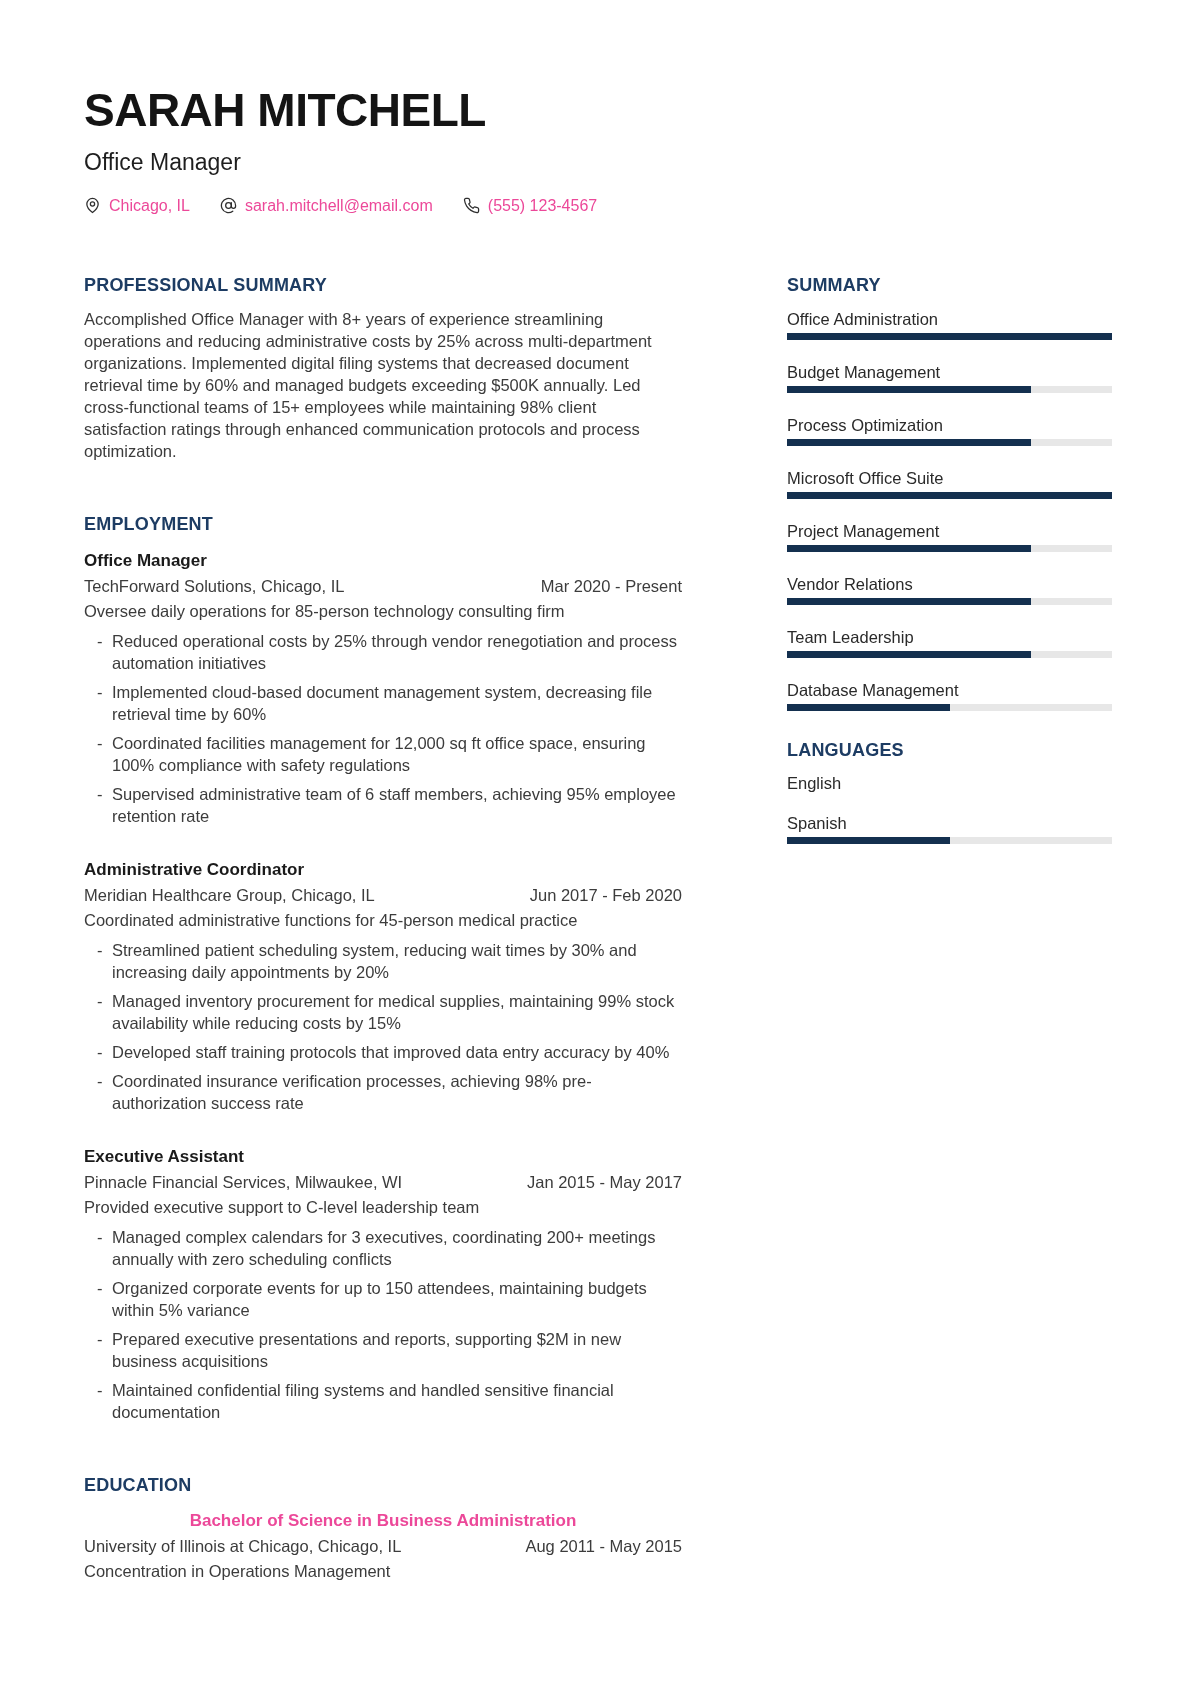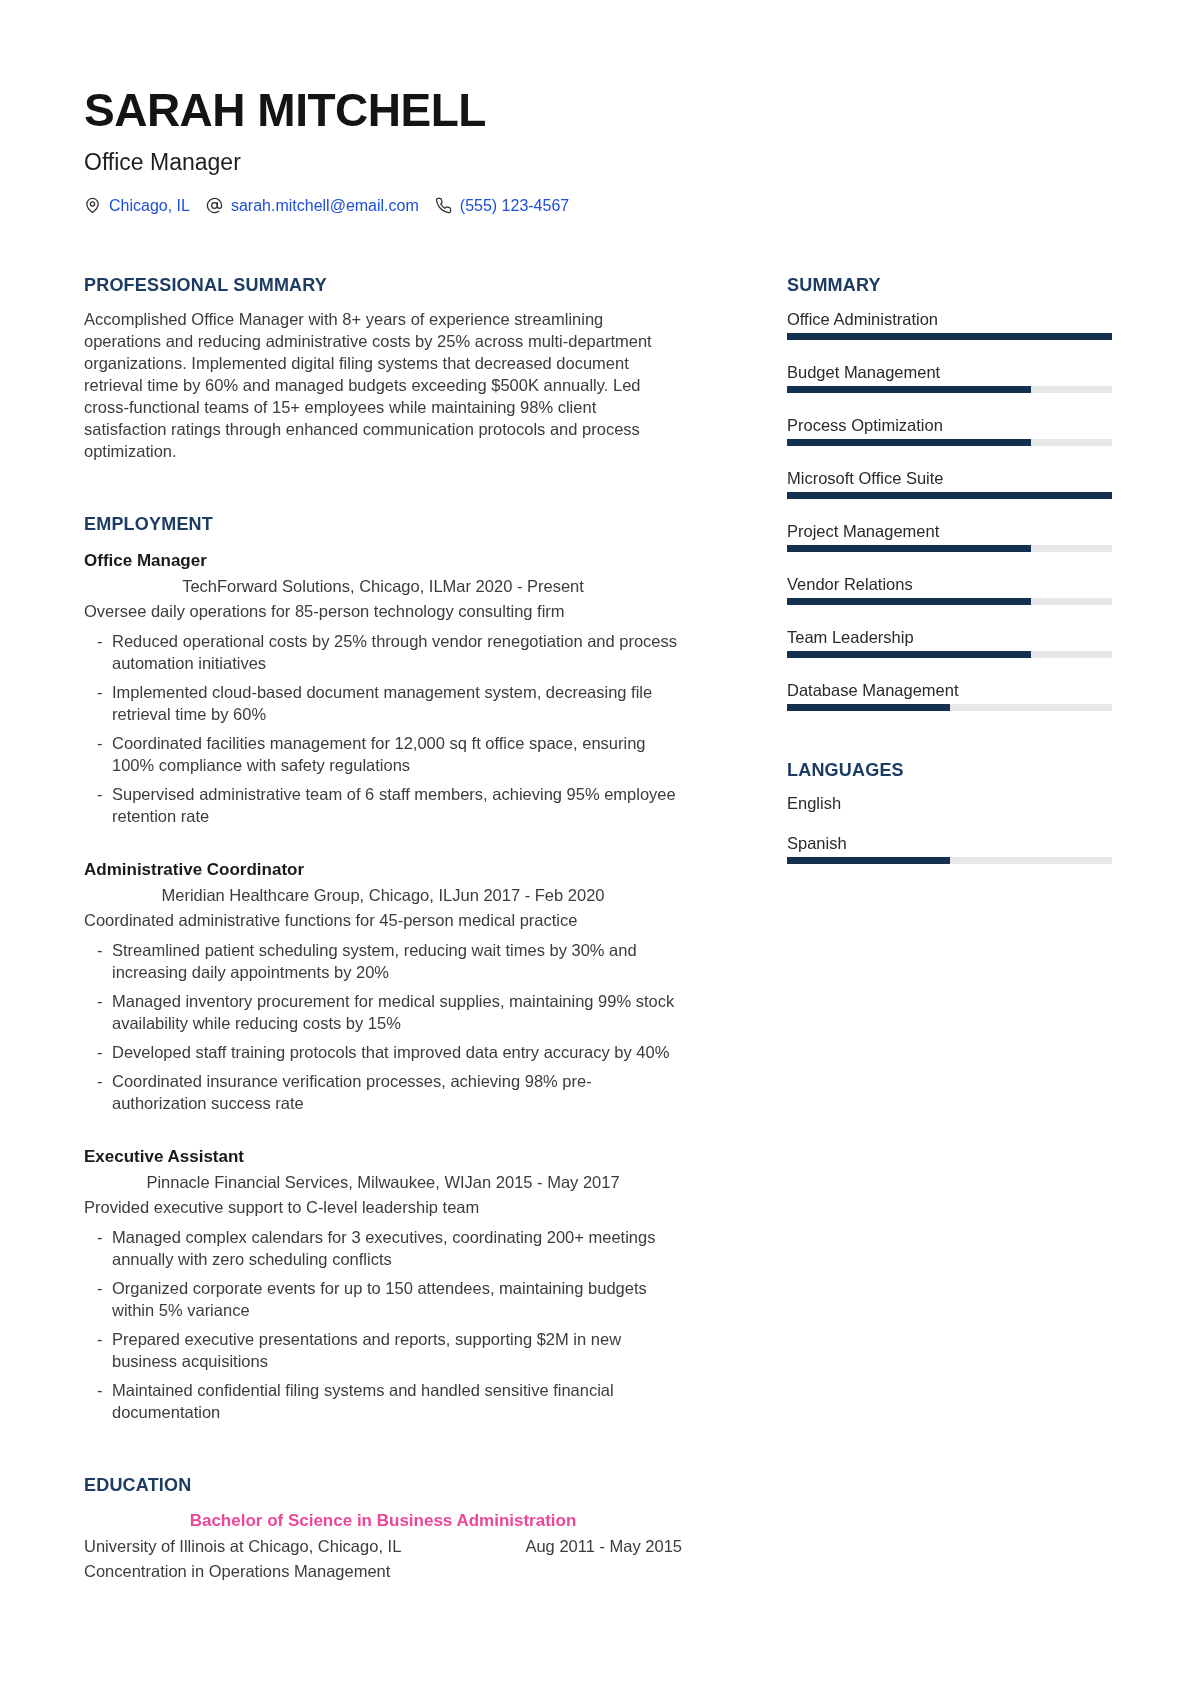--- a/index.html
+++ b/index.html
@@ -8,60 +8,60 @@
     position:relative; width:1200px; height:1697px; margin:0 auto;
     background:#ffffff; overflow:hidden; box-sizing:border-box;
     padding:86px 88px 0 84px; color:#3c3c3c;
   }
   
   .name {
     margin:0; font-size:46px; font-weight:700; letter-spacing:-0.5px;
     color:#141414; line-height:1.05;
   }
   .job-subtitle { margin:16px 0 0 0; font-size:23px; font-weight:400; color:#1e1e1e; line-height:1.1; }
-  .contact-row { display:flex; align-items:center; gap:16px; margin-top:21px; font-size:16px; color:#1d4ed8; }
+  .contact-row { display:flex; align-items:center; gap:30px; margin-top:21px; font-size:16px; color:#ec4899; }
   .contact-item { display:flex; align-items:center; gap:8px; }
   .cicon { display:inline-flex; width:17px; height:17px; }
   .cicon svg { width:17px; height:17px; stroke:#2e2e2e; fill:none; stroke-width:1.8; stroke-linecap:round; stroke-linejoin:round; }
   
   .main { display:flex; margin-top:60px; }
   .col-left { width:598px; flex:none; }
   .col-gap { width:105px; flex:none; }
   .col-right { width:325px; flex:none; }
   
   .sec-heading {
     margin:0; font-size:18px; font-weight:700; color:#1d3c63;
     letter-spacing:0.2px; line-height:1.2;
   }
   .summary-text { margin:12px 0 0 0; font-size:16.5px; line-height:22px; color:#3c3c3c; }
   .section-employment { margin-top:52px; }
   .section-education { margin-top:52px; }
   
   .job { margin-top:14px; }
   .job + .job { margin-top:32px; }
   .job-title { margin:0; font-size:17px; font-weight:700; color:#1a1a1a; line-height:22px; }
-  .job-meta { display:flex; justify-content:center; align-items:baseline; font-size:16.5px; color:#3c3c3c; line-height:22px; margin-top:3px; }
+  .job-meta { display:flex; justify-content:space-between; align-items:baseline; font-size:16.5px; color:#3c3c3c; line-height:22px; margin-top:3px; }
   .job-desc { font-size:16.5px; color:#3c3c3c; line-height:22px; margin-top:3px; }
   .bullets { list-style:none; margin:8px 0 0 0; padding:0; }
   .bullets li {
     position:relative; padding-left:28px; font-size:16.5px; line-height:22px;
     color:#3c3c3c; margin-bottom:7px;
   }
   .bullets li::before { content:"-"; position:absolute; left:13px; top:0; }
   
   .edu-degree { margin:14px 0 0 0; font-size:17px; font-weight:700; color:#ec4899; line-height:22px;text-align:center; }
   .edu-meta { display:flex; justify-content:space-between; align-items:baseline; font-size:16.5px; color:#3c3c3c; line-height:22px; margin-top:3px; }
   .edu-detail { font-size:16.5px; color:#3c3c3c; line-height:22px; margin-top:3px; }
   
   .skill-list { margin-top:12px; }
   .skill-item { margin-bottom:21px; }
   .skill-name { font-size:16.5px; color:#2a2a2a; line-height:22px; margin-bottom:3px; }
   .bar-track { width:100%; height:7px; background:#e7e7e7; }
   .bar-fill { height:7px; background:#14304f; }
-  .section-languages { margin-top:49px; }
+  .section-languages { margin-top:29px; }
   .lang-list { margin-top:10px; }
   .lang-item { margin-bottom:18px; }
   .lang-item .skill-name { margin-bottom:3px; }
 </style>
 </head>
 <body>
 
 <div class="page">
 
   <div>

